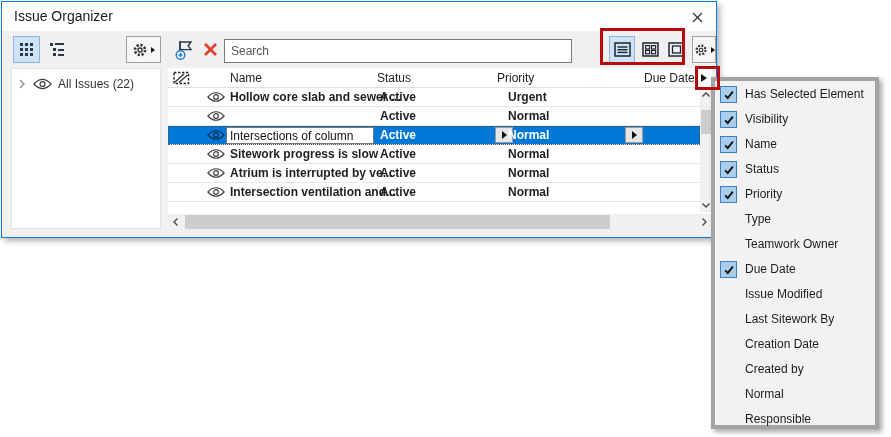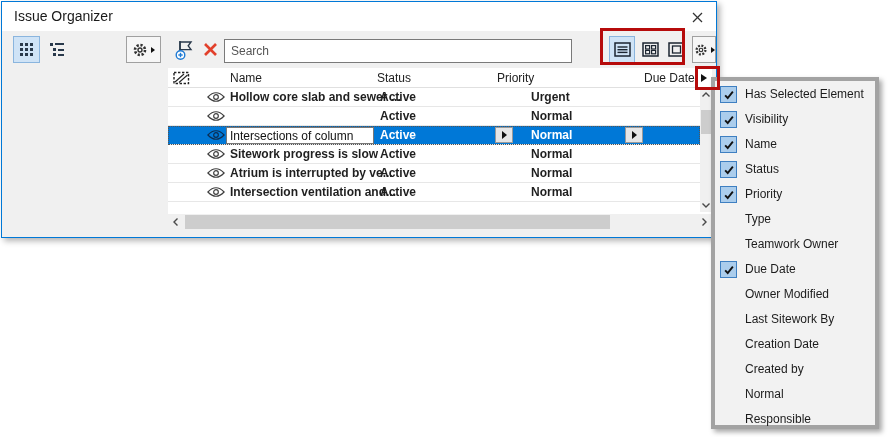--- a/index.html
+++ b/index.html
@@ -42,21 +42,21 @@
   .thead { position:absolute; left:0; top:0; width:532px; height:20px;
            border-bottom:1px solid #e0e0e0; font-size:12px; color:#222; }
   .th { position:absolute; top:0; line-height:20px; }
   .col-opts-btn { position:absolute; right:1px; top:1px; width:14px; height:18px;
                   display:flex; align-items:center; justify-content:center; cursor:pointer; }
   .tri-r { width:0; height:0; border-left:6px solid #111;
            border-top:4.5px solid transparent; border-bottom:4.5px solid transparent; }
   .trow { position:absolute; left:0; width:532px; height:19px; font-size:12px;
           border-bottom:1px solid #e7e7e7; color:#1f1f1f; }
   .trow .cell { position:absolute; top:0; line-height:19px; font-weight:700; white-space:nowrap; }
-  .c-name { left:62px;text-align:right; } .c-status { left:212px; } .c-prio { left:363px; }
+  .c-name { left:62px;text-align:right; } .c-status { left:212px; } .c-prio { left:340px; }
   .row-eye { position:absolute; left:39px; top:3px; }
   .trow.selected { background:#0078d7; color:#ffffff; outline:1px dotted #555; outline-offset:-1px;padding-left:40px; }
   .edit-box { position:absolute; left:58px; top:1px; width:148px; height:17px;
               background:#ffffff; border:1px solid #777; font-size:12px; color:#111;
               padding:0 3px; font-family:inherit; }
   .dd-btn { position:absolute; top:1px; width:18px; height:16px; background:#e6e6e6;
             border:1px solid #9a9a9a; display:flex; align-items:center; justify-content:center;
             cursor:pointer; }
   .dd-btn .tri-r { border-left-width:5px; border-top-width:4px; border-bottom-width:4px; }
 
@@ -130,20 +130,32 @@
     </svg>
   </div>
   <div class="tbtn bordered" style="left:124px;width:35px;">
     <svg width="16" height="16" viewBox="0 0 16 16">
       <circle cx="8" cy="8" r="5" fill="none" stroke="#333" stroke-width="2.6" stroke-dasharray="2.2 1.7"></circle>
       <circle cx="8" cy="8" r="2" fill="none" stroke="#333" stroke-width="1.4"></circle>
     </svg>
     <span class="gear-arrow"></span>
   </div>
 
+  <div class="tree-area">
+    <div class="tree-row">
+      <svg width="8" height="10" viewBox="0 0 8 10" style="margin-left:6px;">
+        <polyline points="2,1 6,5 2,9" fill="none" stroke="#8a8a8a" stroke-width="1.4"></polyline>
+      </svg>
+      <svg width="19" height="12" viewBox="0 0 20 12" style="margin-left:7px;">
+        <path d="M1,6 Q10,-3.5 19,6 Q10,15.5 1,6 Z" fill="none" stroke="#3f3f3f" stroke-width="1.3"></path>
+        <circle cx="10" cy="6" r="2.6" fill="none" stroke="#3f3f3f" stroke-width="1.3"></circle>
+      </svg>
+      <span class="tree-label">All Issues (22)</span>
+    </div>
+  </div>
 
   <div class="tbtn" style="left:171px;width:24px;">
     <svg width="20" height="22" viewBox="0 0 20 22">
       <line x1="5" y1="2" x2="5" y2="13" stroke="#29394b" stroke-width="1.5"></line>
       <path d="M5,3 H16 L13.2,6.8 16,10.6 H5 Z" fill="none" stroke="#29394b" stroke-width="1.4"></path>
       <circle cx="5.5" cy="16" r="4.3" fill="#ffffff" stroke="#1e7ad4" stroke-width="1.4"></circle>
       <line x1="5.5" y1="13.8" x2="5.5" y2="18.2" stroke="#1e7ad4" stroke-width="1.4"></line>
       <line x1="3.3" y1="16" x2="7.7" y2="16" stroke="#1e7ad4" stroke-width="1.4"></line>
     </svg>
   </div>
@@ -345,21 +357,21 @@
   <div class="menu-item checked">
     <span class="checkbox">
         <svg width="12" height="12" viewBox="0 0 14 14">
           <polyline points="2.5,7.5 5.5,10.5 11.5,3" fill="none" stroke="#111" stroke-width="2.2"></polyline>
         </svg>
       </span>
     <span class="label">Due Date</span>
   </div>
   <div class="menu-item">
 
-    <span class="label">Owner Modified</span>
+    <span class="label">Issue Modified</span>
   </div>
   <div class="menu-item">
 
     <span class="label">Last Sitework By</span>
   </div>
   <div class="menu-item">
 
     <span class="label">Creation Date</span>
   </div>
   <div class="menu-item">

